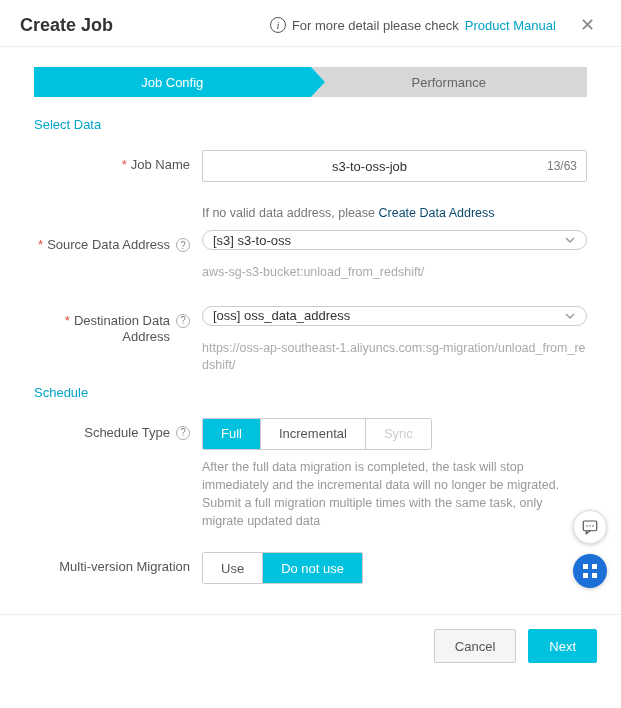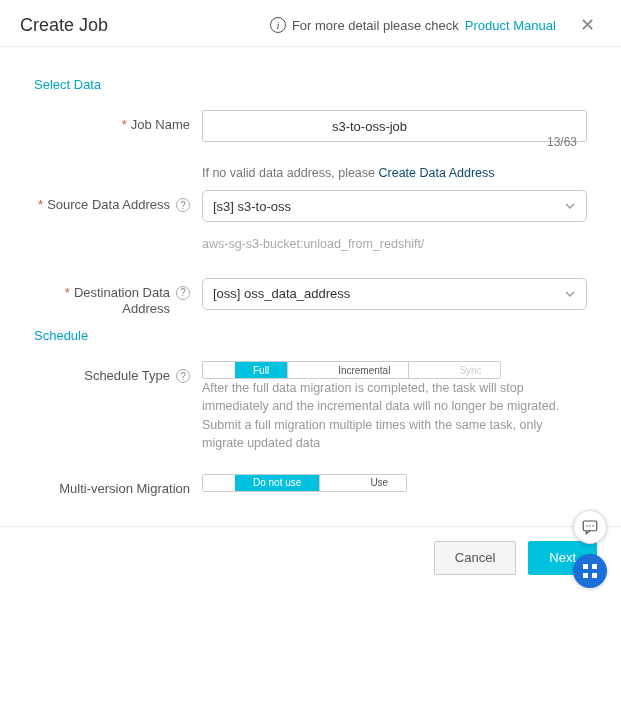--- a/index.html
+++ b/index.html
@@ -1,19 +1,19 @@
 <!DOCTYPE html>
 <html><head>
 <meta charset="utf-8">
 <style>
   * { box-sizing: border-box; margin: 0; padding: 0; }
   body { font-family: -apple-system, "Helvetica Neue", Arial, sans-serif; font-size: 13px; color: #333; background: #fff; width: 621px; }
   .modal { width: 621px; }
   .hdr { display: flex; align-items: center; justify-content: space-between; padding: 14px 20px 10px 20px; border-bottom: 1px solid #eee; }
-  .hdr-left { font-size: 18px; color: #333; font-weight: 400; }
+  .hdr-left { font-size: 18px; color: #333; font-weight: 700; }
   .hdr-right { display: flex; align-items: center; gap: 6px; font-size: 13px; color: #555; }
   .hdr-right a { color: #00a3c7; text-decoration: none; }
   .icon-info { display: inline-flex; align-items: center; justify-content: center; width: 16px; height: 16px; border: 1.3px solid #555; border-radius: 50%; font-size: 11px; font-style: italic; font-family: Georgia, serif; color: #555; }
   .close-x { font-size: 18px; color: #888; padding: 0 6px 0 18px; cursor: pointer; font-weight: 300; }
   .body { padding: 20px 34px 10px 34px; }
   .progress { display: flex; margin-bottom: 20px; height: 30px; }
   .step { flex: 1; display: flex; align-items: center; justify-content: center; font-size: 13px; position: relative; }
   .step-active { background: #00c1de; color: #fff; }
   .step-inactive { background: #d7d7d7; color: #666; }
   .step-active::after {
@@ -25,33 +25,33 @@
     border-top: 15px solid transparent; border-bottom: 15px solid transparent; border-left: 14px solid #fff; z-index: 1;
   }
   .section-title { color: #00a3c7; font-size: 13px; margin: 10px 0 18px 0; }
   .row { display: flex; align-items: flex-start; margin-bottom: 10px; }
   .lbl { width: 168px; text-align: right; padding-right: 12px; padding-top: 7px; font-size: 13px; color: #555; display: flex; align-items: flex-start; justify-content: flex-end; gap: 4px; }
   .lbl .req { color: #e04e3f; }
   .lbl .q { display: inline-flex; align-items: center; justify-content: center; width: 14px; height: 14px; border: 1px solid #aaa; border-radius: 50%; font-size: 10px; color: #888; margin-left: 2px; margin-top: 1px; }
   .ctrl { flex: 1; }
   .input-wrap { position: relative; }
   .text-input { width: 100%; height: 32px; border: 1px solid #ccc; border-radius: 2px; padding: 0 60px 0 10px; font-size: 13px; color: #333; text-align: center; }
-  .counter { position: absolute; right: 10px; top: 16px; height: 32px; display: flex; align-items: center; font-size: 12px; color: #777; }
+  .counter { position: absolute; right: 10px; top: 0; height: 32px; display: flex; align-items: center; font-size: 12px; color: #777; }
   .hint { font-size: 12.5px; color: #777; margin: 6px 0 16px 0; }
   .hint a { color: #0c4a6e; text-decoration: none; }
-  .select { width: 100%; height: 32px; border: 1px solid #ccc; border-radius: 5px; display: flex; align-items: center; padding: 0 10px; justify-content: space-between; cursor: pointer; background: #fff; }
+  .select { width: 100%; height: 20px; border: 1px solid #ccc; border-radius: 12px; display: flex; align-items: center; padding: 0 10px; justify-content: space-between; cursor: pointer; background: #fff; }
   .select-text { font-size: 13px; color: #333; }
   .chev { width: 12px; height: 12px; }
   .sub { font-size: 12.5px; color: #aaa; margin-top: 14px; line-height: 1.4; word-break: break-all; }
   .seg { display: flex; border: 1px solid #ccc; border-radius: 2px; overflow: hidden; width: fit-content; }
-  .seg-btn { padding: 0 18px; height: 16px; display: flex; align-items: center; font-size: 10px; background: #fff; color: #555; border-right: 1px solid #ccc; cursor: pointer; margin-left: 32px; }
+  .seg-btn { padding: 0 18px; height: 30px; display: flex; align-items: center; font-size: 13px; background: #fff; color: #555; border-right: 1px solid #ccc; cursor: pointer; }
   .seg-btn:last-child { border-right: none; }
   .seg-btn.active { background: #00c1de; color: #fff; }
   .seg-btn.disabled { color: #ccc; cursor: not-allowed; }
-  .desc { font-size: 12.5px; color: #999; line-height: 1.45; }
+  .desc { font-size: 12.5px; color: #999; margin-top: 8px; line-height: 1.45; }
   .footer { display: flex; justify-content: flex-end; gap: 12px; padding: 14px 24px 18px 24px; border-top: 1px solid #eee; margin-top: 10px; }
   .btn { height: 34px; padding: 0 20px; border-radius: 2px; font-size: 13px; display: flex; align-items: center; cursor: pointer; }
   .btn-secondary { background: #f5f5f5; border: 1px solid #ccc; color: #555; }
   .btn-primary { background: #00c1de; color: #fff; border: 1px solid #00c1de; }
   .float-btns { position: fixed; right: 14px; top: 510px; display: flex; flex-direction: column; gap: 10px; }
   .fbtn { width: 34px; height: 34px; border-radius: 50%; display: flex; align-items: center; justify-content: center; box-shadow: 0 1px 4px rgba(0,0,0,0.2); }
   .fbtn-chat { background: #fff; border: 1px solid #ddd; }
   .fbtn-grid { background: #1b6fd6; }
   .lbl-multi { line-height: 1.3; }
 </style>
@@ -65,20 +65,24 @@
     <div class="hdr-right">
       <span class="icon-info">i</span>
       <span>For more detail please check </span>
       <a href="#">Product Manual</a>
       <span class="close-x">✕</span>
     </div>
   </div>
 
   <div class="body">
 
+    <div class="progress">
+      <div class="step step-active">Job Config</div>
+      <div class="step step-inactive">Performance</div>
+    </div>
 
     <div class="section-title">Select Data</div>
 
     <div class="row">
       <div class="lbl">
         <span class="req">*</span>
         <span>Job Name</span>
       </div>
       <div class="ctrl">
         <div class="input-wrap">
@@ -125,20 +129,21 @@
         </span>
         <span class="q">?</span>
       </div>
       <div class="ctrl">
         <div class="select">
           <span class="select-text">[oss] oss_data_address</span>
           <svg class="chev" viewBox="0 0 12 12">
               <path d="M2 4 L6 8 L10 4" stroke="#999" stroke-width="1.4" fill="none"></path>
             </svg>
         </div>
+        <div class="sub">https://oss-ap-southeast-1.aliyuncs.com:sg-migration/unload_from_redshift/</div>
       </div>
     </div>
 
     <div class="section-title">Schedule</div>
 
     <div class="row">
       <div class="lbl">
         <span>Schedule Type</span>
         <span class="q">?</span>
       </div>
@@ -153,22 +158,22 @@
     </div>
 
     <div style="height:12px"></div>
 
     <div class="row">
       <div class="lbl">
         <span>Multi-version Migration</span>
       </div>
       <div class="ctrl">
         <div class="seg">
+          <div class="seg-btn">Use</div>
           <div class="seg-btn active">Do not use</div>
-          <div class="seg-btn">Use</div>
         </div>
       </div>
     </div>
 
   </div>
 
   <div class="footer">
     <div class="btn btn-secondary">Cancel</div>
     <div class="btn btn-primary">Next</div>
   </div>

